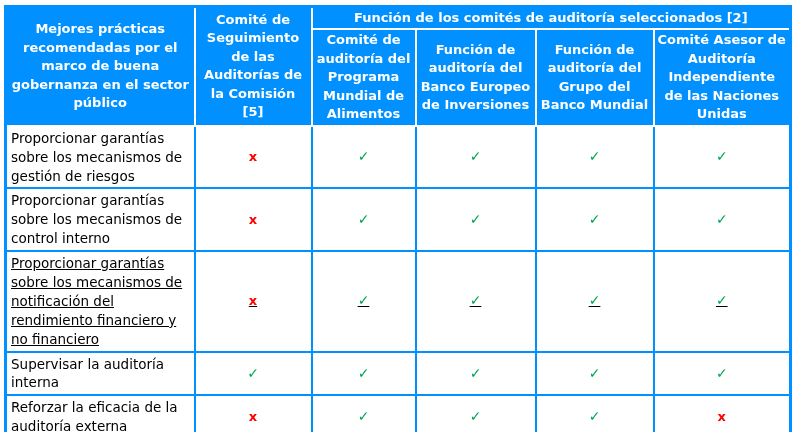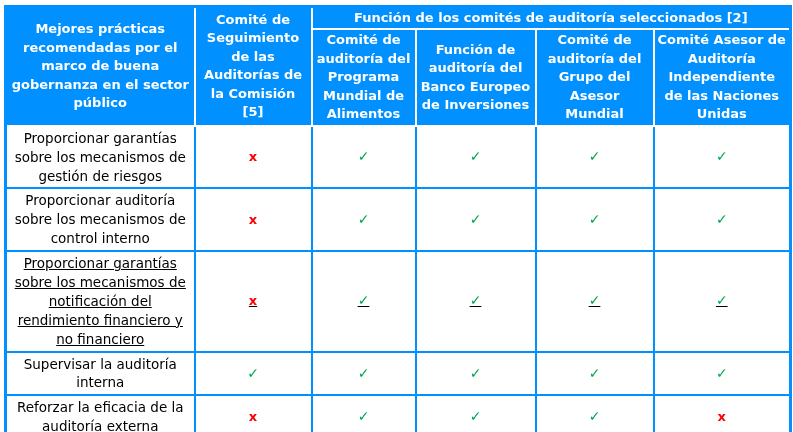--- a/index.html
+++ b/index.html
@@ -33,21 +33,21 @@
   }
   td{
     border:2px solid var(--blue);
     background:#ffffff;
     color:var(--ink);
     font-size:13.5px;
     vertical-align:middle;
     padding:2px 4px;
     line-height:1.4;
   }
-  td.label{text-align:center;}
+  td.label{text-align:left;}
   td.mark{text-align:center;font-weight:bold;font-size:14px;}
   td.mark.check{color:var(--green);}
   td.mark.cross{color:var(--red);font-size:13px;}
   tr.group-row{height:20px;}
   tr.committee-row{height:91px;margin-top:32px;}
   tr.r0,tr.r1{height:61px;}
   tr.r2{height:64px;text-decoration:underline;}
   tr.r3{height:36px;margin-left:23px;}
   tr.r4{height:39px;}
 </style>
@@ -65,35 +65,35 @@
   </colgroup>
   <thead>
     <tr class="group-row">
       <th rowspan="2">Mejores prácticas recomendadas por el marco de buena gobernanza en el sector público</th>
       <th rowspan="2">Comité de Seguimiento de las Auditorías de la Comisión [5]</th>
       <th colspan="4">Función de los comités de auditoría seleccionados [2]</th>
     </tr>
     <tr class="committee-row">
       <th>Comité de auditoría del Programa Mundial de Alimentos</th>
       <th>Función de auditoría del Banco Europeo de Inversiones</th>
-      <th>Comité de auditoría del Grupo del Asesor Mundial</th>
+      <th>Función de auditoría del Grupo del Banco Mundial</th>
       <th>Comité Asesor de Auditoría Independiente de las Naciones Unidas</th>
     </tr>
   </thead>
   <tbody>
     <tr class="r0">
       <td class="label">Proporcionar garantías sobre los mecanismos de gestión de riesgos</td>
       <td class="mark cross">x</td>
       <td class="mark check">✓</td>
       <td class="mark check">✓</td>
       <td class="mark check">✓</td>
       <td class="mark check">✓</td>
     </tr>
     <tr class="r1">
-      <td class="label">Proporcionar auditoría sobre los mecanismos de control interno</td>
+      <td class="label">Proporcionar garantías sobre los mecanismos de control interno</td>
       <td class="mark cross">x</td>
       <td class="mark check">✓</td>
       <td class="mark check">✓</td>
       <td class="mark check">✓</td>
       <td class="mark check">✓</td>
     </tr>
     <tr class="r2">
       <td class="label">Proporcionar garantías sobre los mecanismos de notificación del rendimiento financiero y no financiero</td>
       <td class="mark cross">x</td>
       <td class="mark check">✓</td>

